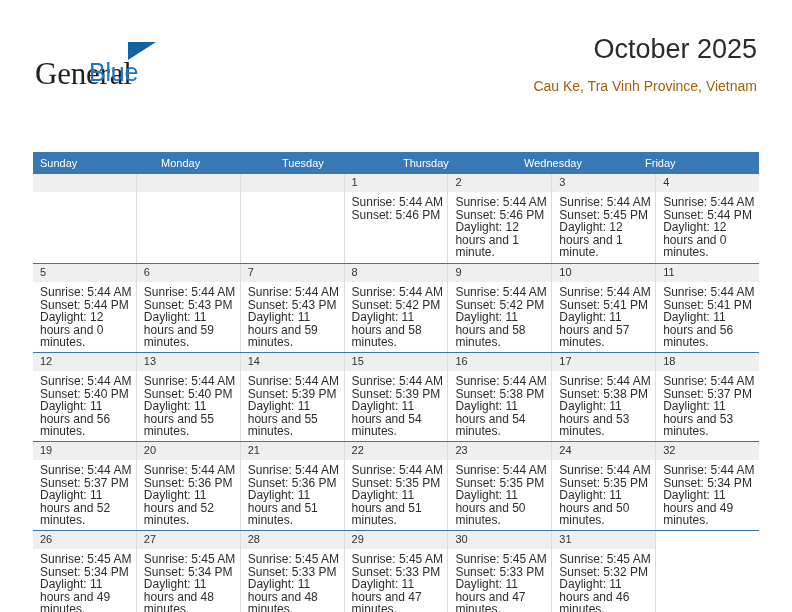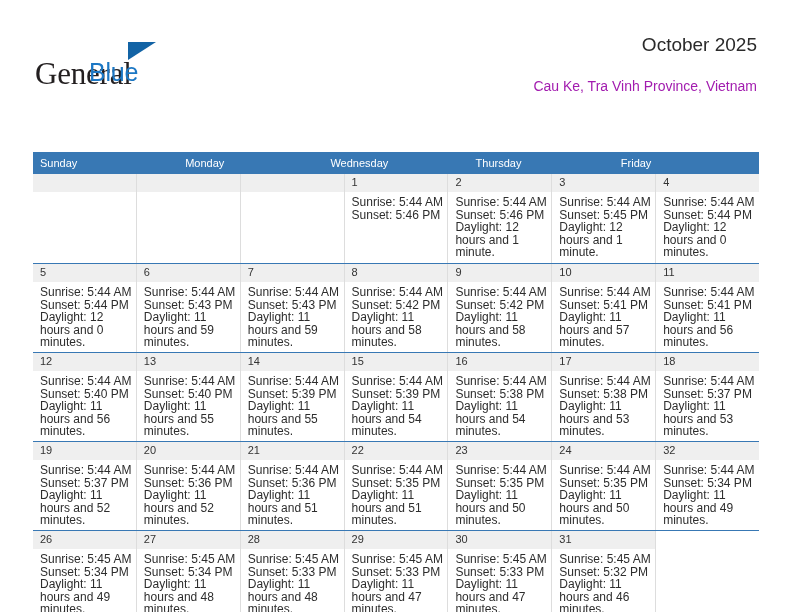--- a/index.html
+++ b/index.html
@@ -61,32 +61,32 @@
     top: 22px;
     font-size: 25px;
     letter-spacing: -0.2px;
     color: #1b77c4;
     font-family: "Liberation Sans", sans-serif;
   }
   .title {
     position: absolute;
     right: 35px;
     top: 34px;
-    font-size: 19px;
+    font-size: 27px;
     color: #2b2b2b;
     text-align: right;
     white-space: nowrap;
     font-weight: normal;
   }
   .subtitle {
     position: absolute;
     right: 35px;
     top: 78px;
     font-size: 14px;
-    color: #a21caf;
+    color: #a16207;
     text-align: right;
     white-space: nowrap;
   }
 
   
   .calendar {
     position: absolute;
     left: 33px;
     top: 105px;
     width: 726px;
@@ -174,22 +174,23 @@
     <div class="title">October 2025</div>
     <div class="subtitle">Cau Ke, Tra Vinh Province, Vietnam</div>
 
   </div>
 
   <div class="calendar">
 
     <div class="dow-row">
       <div class="dow">Sunday</div>
       <div class="dow">Monday</div>
+      <div class="dow">Tuesday</div>
+      <div class="dow">Thursday</div>
       <div class="dow">Wednesday</div>
-      <div class="dow">Thursday</div>
       <div class="dow">Friday</div>
     </div>
 
     <div id="weeks-container">
         <div class="week">
           <div class="cell empty shaded"></div>
           <div class="cell empty shaded"></div>
           <div class="cell empty shaded"></div>
           <div class="cell">
             <span class="datenum">1</span>

